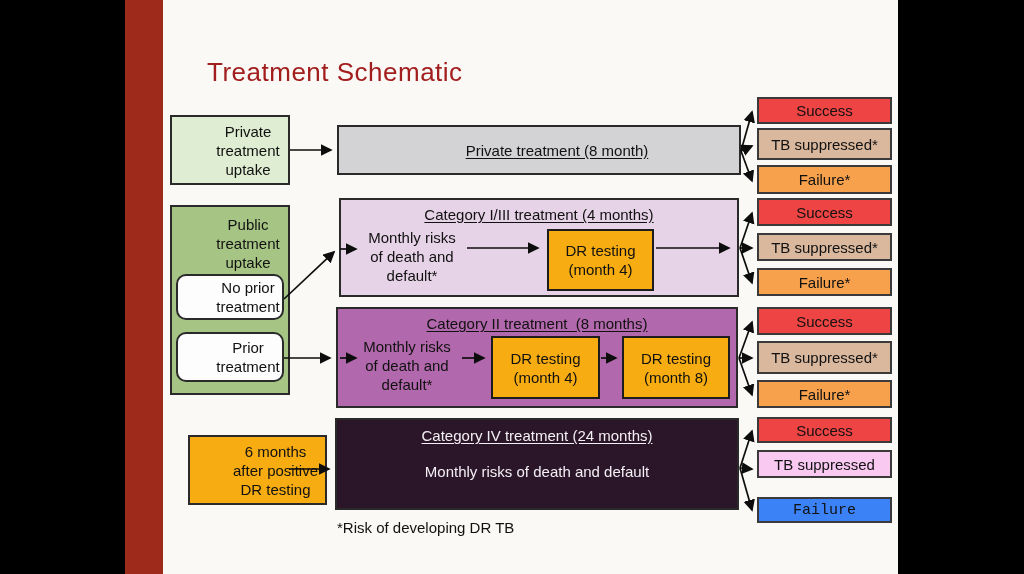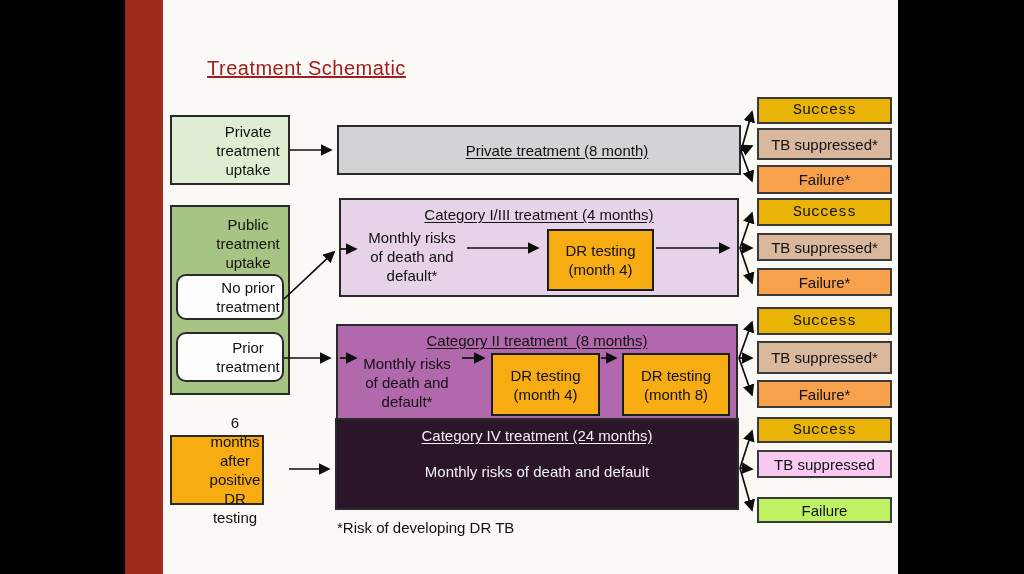--- a/index.html
+++ b/index.html
@@ -9,55 +9,55 @@
   }
   .page { position:absolute; inset:0; }
   .letterbox { position:absolute; top:0; height:574px; background:#000; }
   .letterbox.left  { left:0;   width:125px; }
   .letterbox.right { left:898px; width:126px; }
   .accent-bar { position:absolute; left:125px; top:0; width:38px; height:574px; background:#9e2a1b; }
   .slide { position:absolute; left:163px; top:0; width:735px; height:574px; background:#faf9f5; }
 
   .title {
     position:absolute; left:207px; top:57px; margin:0;
-    font-size:20px; font-weight:500; letter-spacing:0.5px; color:#a21d1d; white-space:pre;text-decoration:underline;
+    font-size:26px; font-weight:500; letter-spacing:0.5px; color:#a21d1d; white-space:pre;
   }
   .box {
     position:absolute; box-sizing:border-box; border:2px solid #2a2a2a;
     display:flex; align-items:center; justify-content:center; text-align:center;
     font-size:15px; line-height:19px; color:#111;padding-left:36px;
   }
   .prewrap { white-space:pre-line; }
   .underline { text-decoration:underline; text-underline-offset:2px; }
 
   .fill-green-light { background:#dfeed2; }
   .fill-green       { background:#a6c585; }
   .fill-white-round { background:#fdfdfd; border-radius:10px; border-width:2px; }
   .fill-orange      { background:#f7ac11; }
   .fill-gray        { background:#d3d3d5; }
   .fill-lavender    { background:#e7d3e7; }
-  .fill-purple      { background:#b268ac;margin-top:17px; }
+  .fill-purple      { background:#b268ac; }
   .fill-dark        { background:#2b1629; color:#f4eff4; }
 
   .box-title { position:absolute; left:0; right:0; top:5px; text-align:center; white-space:pre;
                text-decoration:underline; text-underline-offset:2px; font-size:15px; }
   .inner-abs { position:absolute; box-sizing:border-box; display:flex; align-items:center;
                justify-content:center; text-align:center; font-size:15px; line-height:19px; }
   .risks { white-space:pre-line; }
 
   .outcome {
     position:absolute; left:757px; width:135px; box-sizing:border-box;
     border:2px solid #3a3a3a; display:flex; align-items:center; justify-content:center;
     font-size:15px; color:#111; text-align:center;
   }
-  .oc-blue   { background:#eab308;font-family:Liberation Mono, monospace; }
+  .oc-blue   { background:#ef4444; }
   .oc-tan    { background:#d9b89e; }
   .oc-orange { background:#f7a14d; }
   .oc-pink-l { background:#f9c9f2; }
-  .oc-pink   { background:#bef264; }
+  .oc-pink   { background:#3b82f6;font-family:Liberation Mono, monospace; }
 
   .footnote { position:absolute; left:337px; top:519px; font-size:15px; color:#111; white-space:pre;text-align:center; }
   svg.arrows { position:absolute; inset:0; pointer-events:none; }
 </style>
 </head>
 <body>
 
 <div class="page">
   <div class="letterbox left"></div>
   <div class="letterbox right"></div>
@@ -79,21 +79,21 @@
   </div>
   <div class="box fill-white-round" style="left:176px;top:274px;width:108px;height:46px">
     <span class="prewrap">No prior
 treatment</span>
   </div>
   <div class="box fill-white-round" style="left:176px;top:332px;width:108px;height:50px">
     <span class="prewrap">Prior
 treatment</span>
   </div>
 
-  <div class="box fill-orange" style="left:170px;top:435px;width:94px;height:70px">
+  <div class="box fill-orange" style="left:188px;top:435px;width:139px;height:70px">
     <span class="prewrap">6 months
 after positive
 DR testing</span>
   </div>
 
   <div class="box fill-gray" style="left:337px;top:125px;width:404px;height:50px">
     <span class="underline" style="white-space:pre">Private treatment (8 month)</span>
   </div>
 
   <div class="box fill-lavender" style="left:339px;top:198px;width:400px;height:99px">

